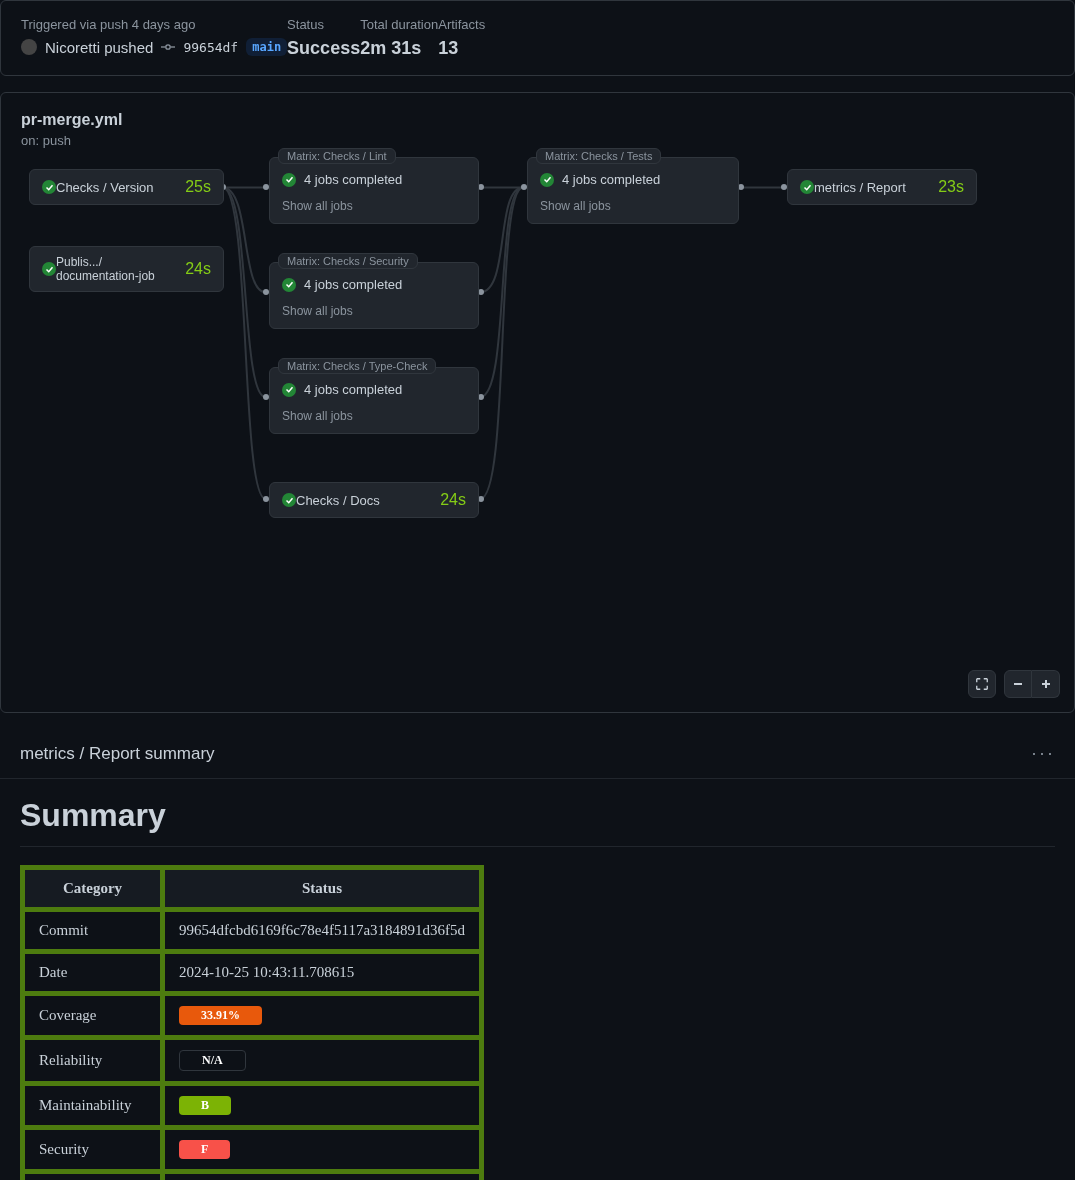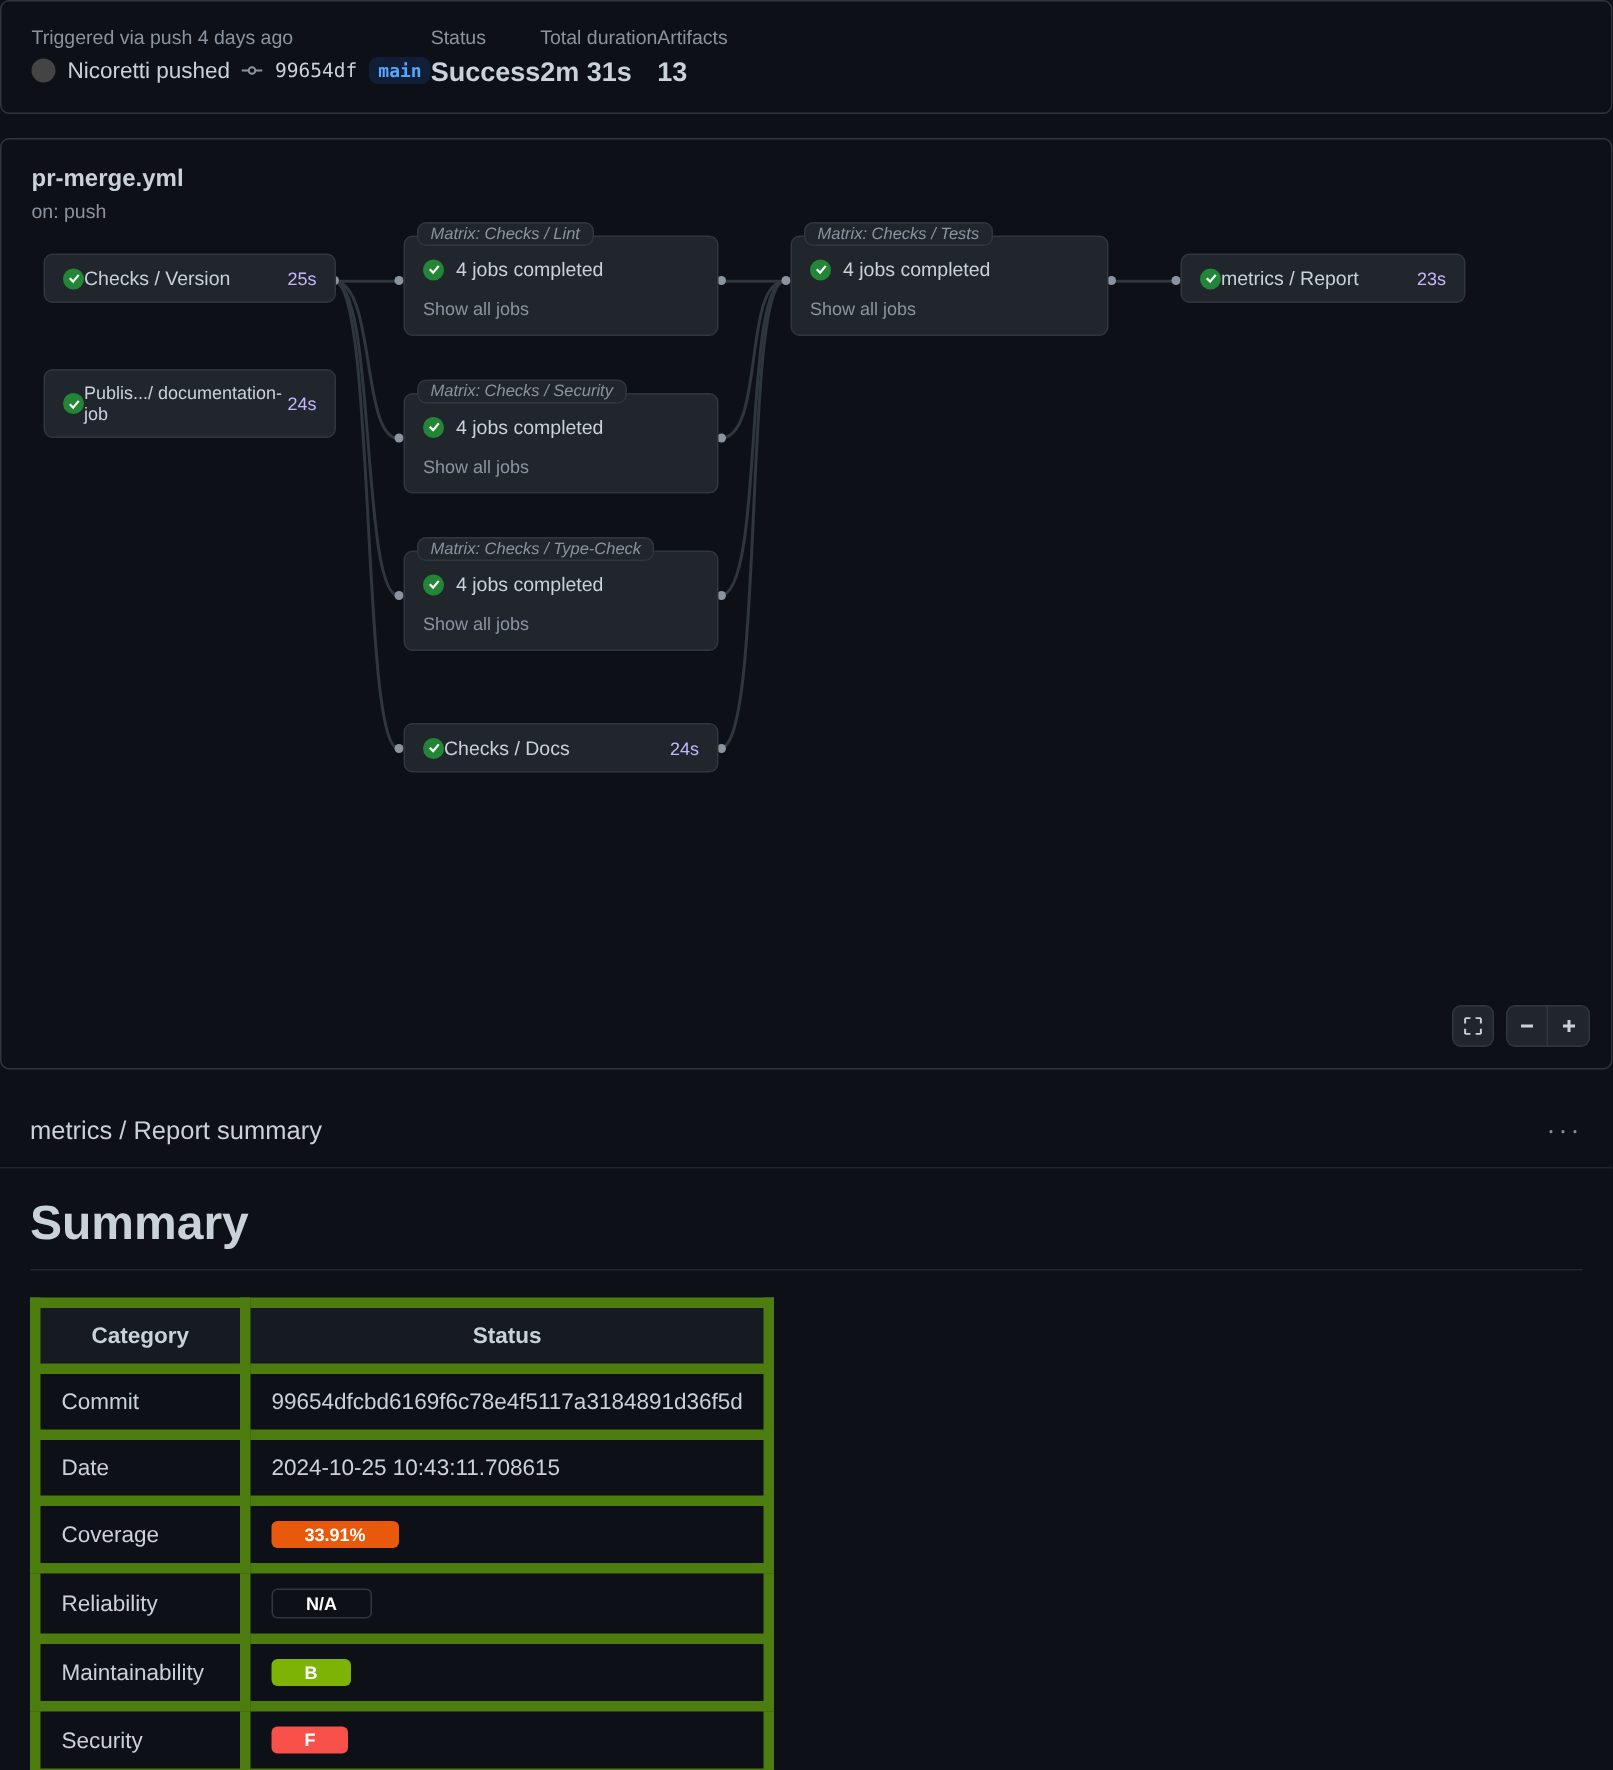--- a/index.html
+++ b/index.html
@@ -82,39 +82,38 @@
       position: absolute;
       background: #21262d;
       border: 1px solid #30363d;
       border-radius: 6px;
       display: flex;
       align-items: center;
       padding: 8px 12px;
       gap: 0;
     }
     .job-card .jc-time {
-      color:#c4b5fd; font-size:12px; margin-left:auto;
+      color:#84cc16; font-size:16px; margin-left:auto;
     }
     .matrix-card {
       position: absolute;
       background: #21262d;
       border: 1px solid #30363d;
       border-radius: 6px;
       padding: 10px 12px 10px 12px;
     }
     .matrix-label {
       position:absolute;
       top:-10px; left:8px;
       background:#21262d;
       border:1px solid #30363d;
       border-radius:6px;
       padding:1px 8px;
       font-size:11px;
       color:#8b949e;
-      font-style:italic;
     }
     .matrix-row1 { display:flex; align-items:center; gap:8px; margin-top:4px;}
     .matrix-link { color:#8b949e; font-size:12px; margin-top:12px; display:block;}
 
     .check-icon {
       width:14px; height:14px; border-radius:50%;
       background:#238636; color:#fff;
       display:inline-flex; align-items:center; justify-content:center;
       flex-shrink:0;
     }
@@ -154,24 +153,25 @@
     .summary-h1 {
       font-size: 32px; font-weight:700; color:#c9d1d9; margin-bottom:12px;
     }
     hr.sep { border:none; border-top:1px solid #21262d; margin-bottom:18px;}
 
     table.report {
       border-collapse: collapse;
       border: 1px solid #30363d;
     }
     table.report th, table.report td {
-      border:7px solid #4d7c0f;
+      border:5px solid #4d7c0f;
       padding: 10px 14px;
       font-size:15px;
       color:#c9d1d9;
+      font-family:Liberation Serif, serif;
     }
     table.report th {
       text-align:center; font-weight:600;
       background:#161b22;
     }
     table.report td.k { width:140px; }
     .badge {
       display:inline-block;
       color:#fff;
       font-size:12px;

